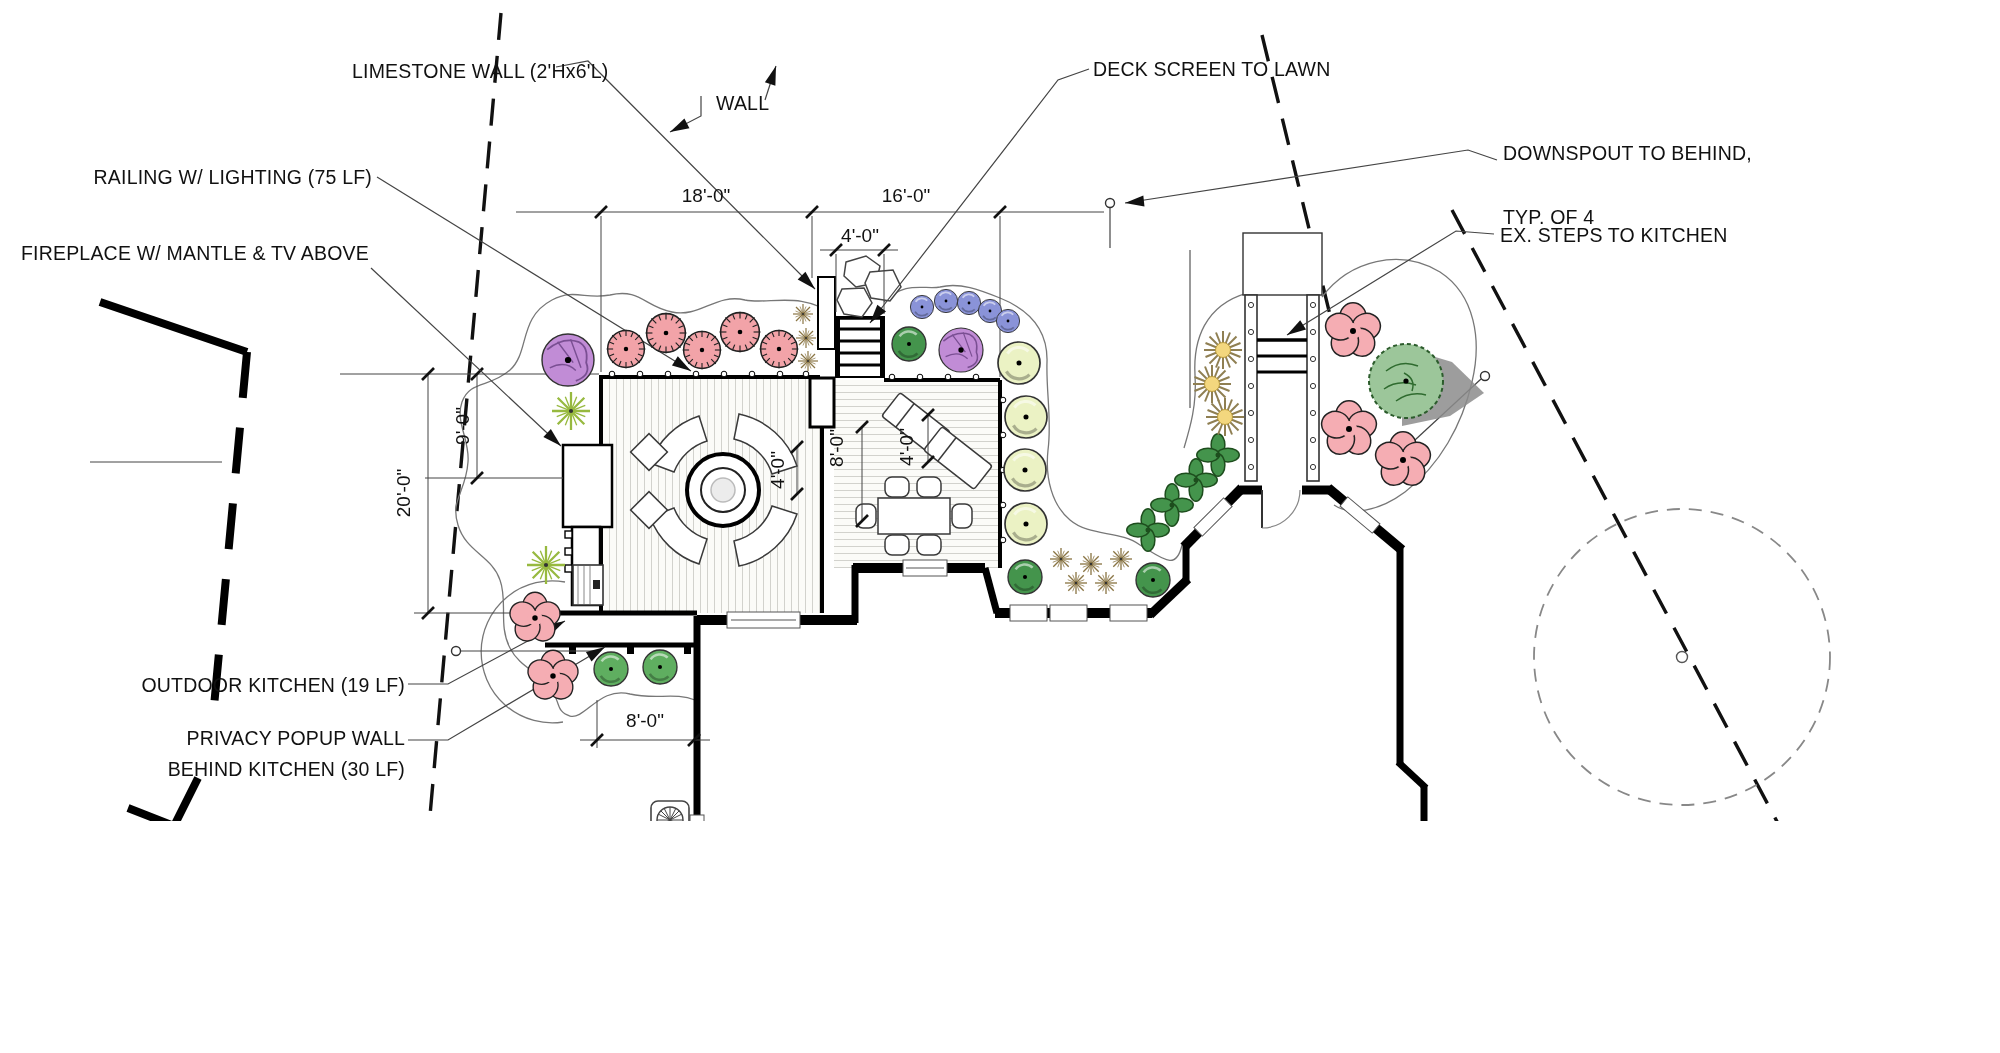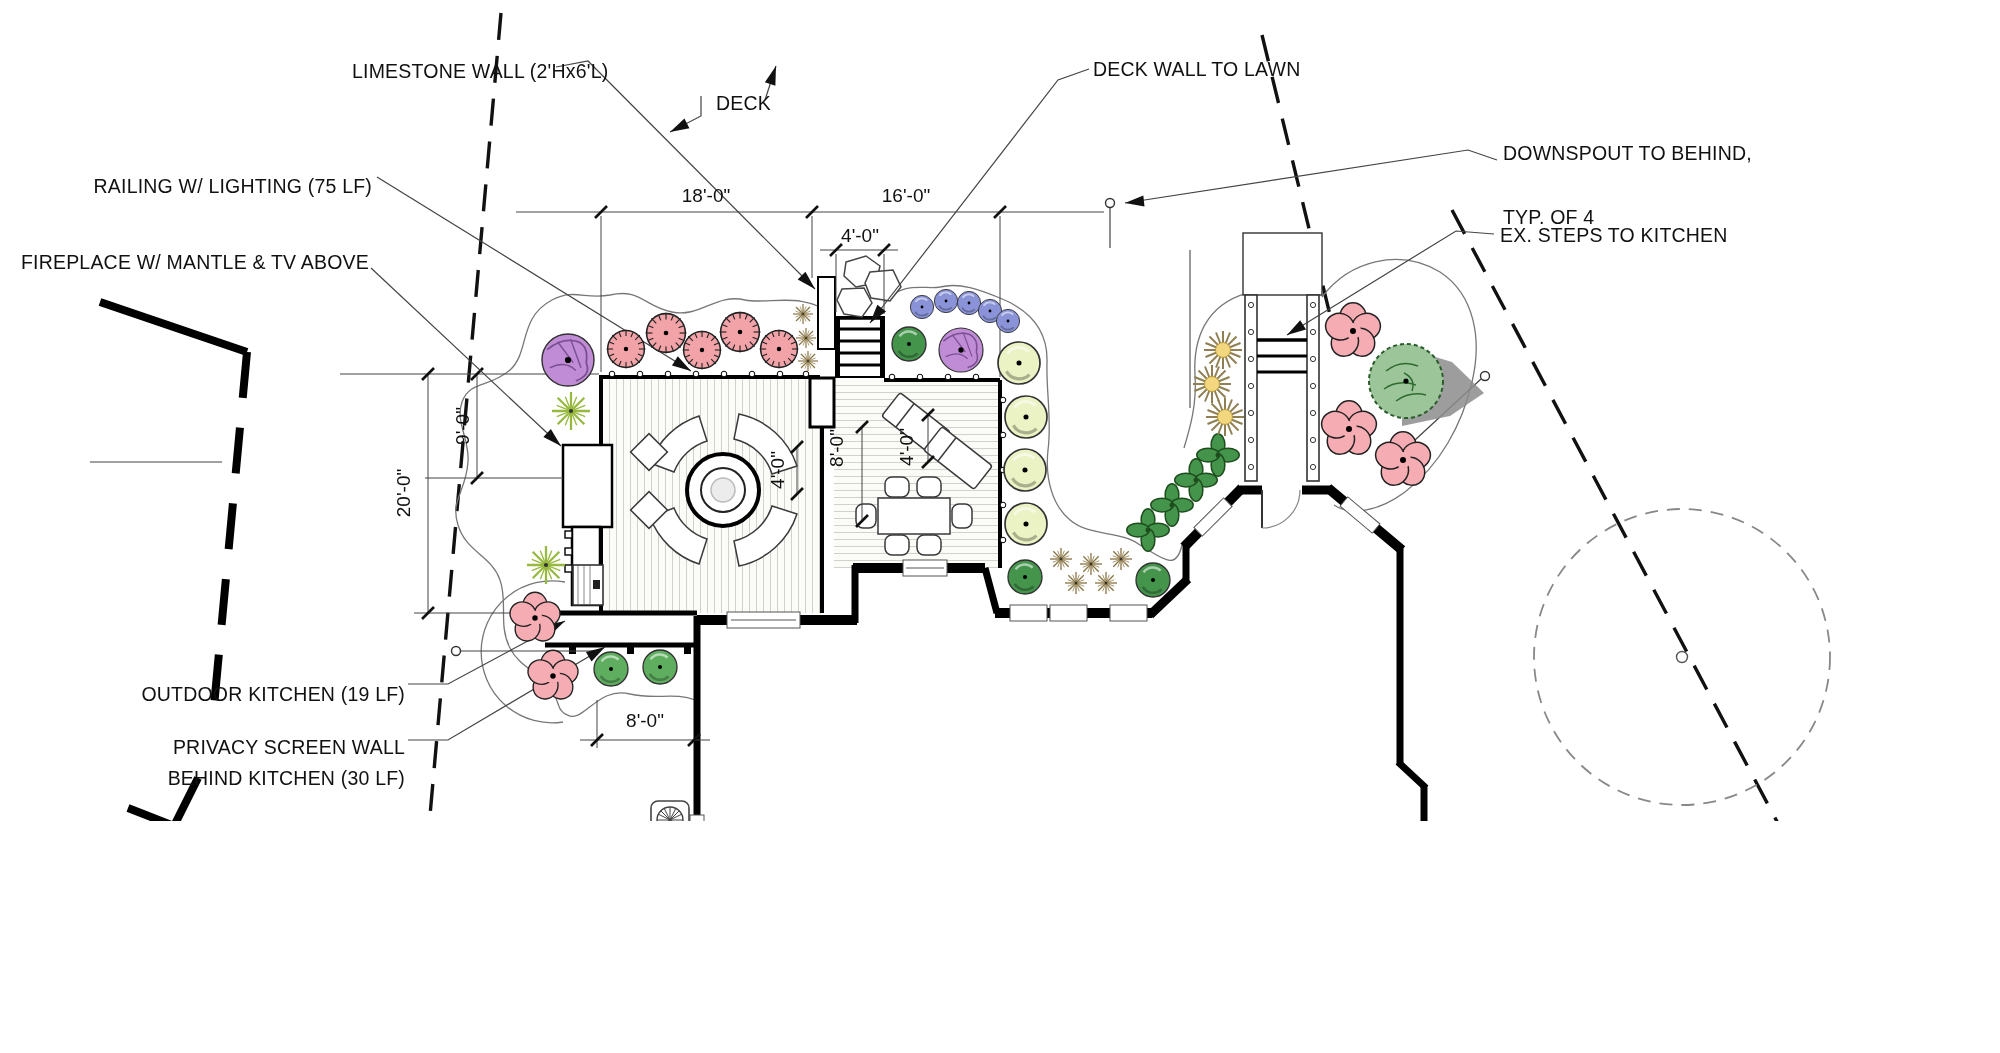--- a/index.html
+++ b/index.html
@@ -1,20 +1,20 @@
 <!DOCTYPE html>
 <html style="--c-pink: #F2A3A8; --c-flowerpink: #F5ADB3; --c-purple: #C18CD6; --c-purpledark: #A86CC2; --c-blue: #8A93D8; --c-lime: #EBF2C4; --c-green: #5FAE60; --c-darkgreen: #44944C; --c-sage: #9CC69A; --c-shadow: #8C8C8C; --c-yucca: #97B93F; --c-grass: #8A7544; --c-ystarpetal: #8F7F52; --c-ystarcenter: #F3D77E;"><head>
 <meta charset="utf-8">
 <style>
   html,body{margin:0;padding:0;background:#fff;}
   .canvas{position:relative;width:2000px;height:821px;background:#fff;overflow:hidden;
           font-family:"Liberation Sans",sans-serif;color:#111;}
   svg{position:absolute;left:0;top:0;}
   .lbl{position:absolute;font-size:19.5px;letter-spacing:.2px;white-space:nowrap;color:#111;}
-  .lbl.r{transform:translateX(-100%);margin-top:9px;}
+  .lbl.r{transform:translateX(-100%);}
   .dim{position:absolute;font-size:19px;white-space:nowrap;transform:translate(-50%,-50%);color:#111;}
   .dim.v{transform:translate(-50%,-50%) rotate(-90deg);}
   .residence{position:absolute;color:#000;white-space:nowrap;font-family:"Liberation Sans",sans-serif;}
   .res-a{font-size:37px;letter-spacing:1px;}
   .res-b{font-size:34px;letter-spacing:10px;}
   .wall{stroke:#000;fill:none;}
   .thin{stroke:#555;stroke-width:1.2;fill:none;}
   .bed{stroke:#777;stroke-width:1.3;fill:none;}
   .furn{stroke:#3a3a3a;stroke-width:1.5;fill:#fff;}
   .win{fill:#fff;stroke:#555;stroke-width:1;}
@@ -480,27 +480,27 @@
 
     <use href="#flower5" transform="translate(1353 331) scale(1.15)" style="color:var(--c-flowerpink)"></use>
     <use href="#flower5" transform="translate(1349 429) scale(1.15)" style="color:var(--c-flowerpink)"></use>
     <use href="#flower5" transform="translate(1403 460) scale(1.15)" style="color:var(--c-flowerpink)"></use>
   </g>
 </svg>
 
 <div class="lbl" style="left:352px;top:60px;">LIMESTONE WALL (2'Hx6'L)</div>
 <div class="lbl r" style="left:372px;top:166px;">RAILING W/ LIGHTING (75 LF)</div>
 <div class="lbl r" style="left:369px;top:242px;">FIREPLACE W/ MANTLE &amp; TV ABOVE</div>
-<div class="lbl" style="left:716px;top:92px;">DECK</div>
-<div class="lbl" style="left:1093px;top:58px;">DECK WALL TO LAWN</div>
+<div class="lbl" style="left:716px;top:92px;">WALL</div>
+<div class="lbl" style="left:1093px;top:58px;">DECK SCREEN TO LAWN</div>
 <div class="lbl" style="left:1503px;top:142px;">DOWNSPOUT TO BEHIND,</div>
 <div class="lbl" style="left:1503px;top:166px;margin-top:40px;">TYP. OF 4</div>
 <div class="lbl" style="left:1500px;top:224px;">EX. STEPS TO KITCHEN</div>
 <div class="lbl r" style="left:405px;top:674px;">OUTDOOR KITCHEN (19 LF)</div>
-<div class="lbl r" style="left:405px;top:727px;">PRIVACY SCREEN WALL</div>
+<div class="lbl r" style="left:405px;top:727px;">PRIVACY POPUP WALL</div>
 <div class="lbl r" style="left:405px;top:758px;">BEHIND KITCHEN (30 LF)</div>
 
 <div class="dim" style="left:706px;top:196px;">18'-0"</div>
 <div class="dim" style="left:906px;top:196px;">16'-0"</div>
 <div class="dim" style="left:860px;top:236px;">4'-0"</div>
 <div class="dim v" style="left:463px;top:426px;">9'-0"</div>
 <div class="dim v" style="left:404px;top:493px;">20'-0"</div>
 <div class="dim v" style="left:778px;top:470px;">4'-0"</div>
 <div class="dim v" style="left:837px;top:448px;">8'-0"</div>
 <div class="dim v" style="left:907px;top:447px;">4'-0"</div>

